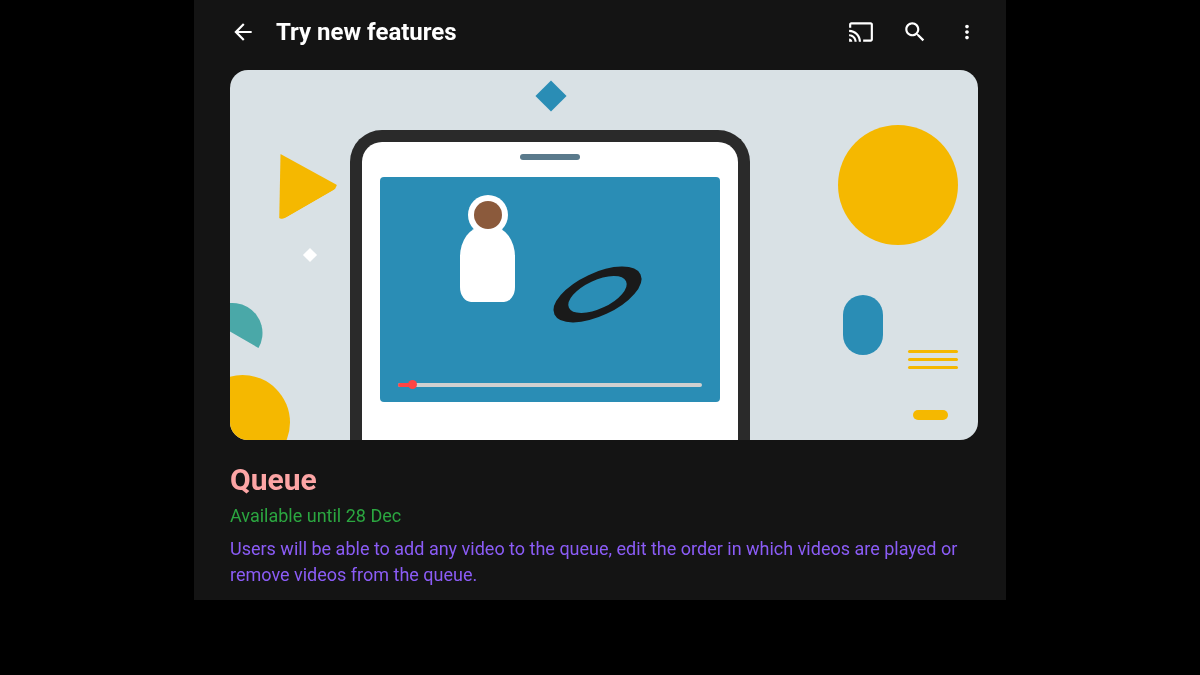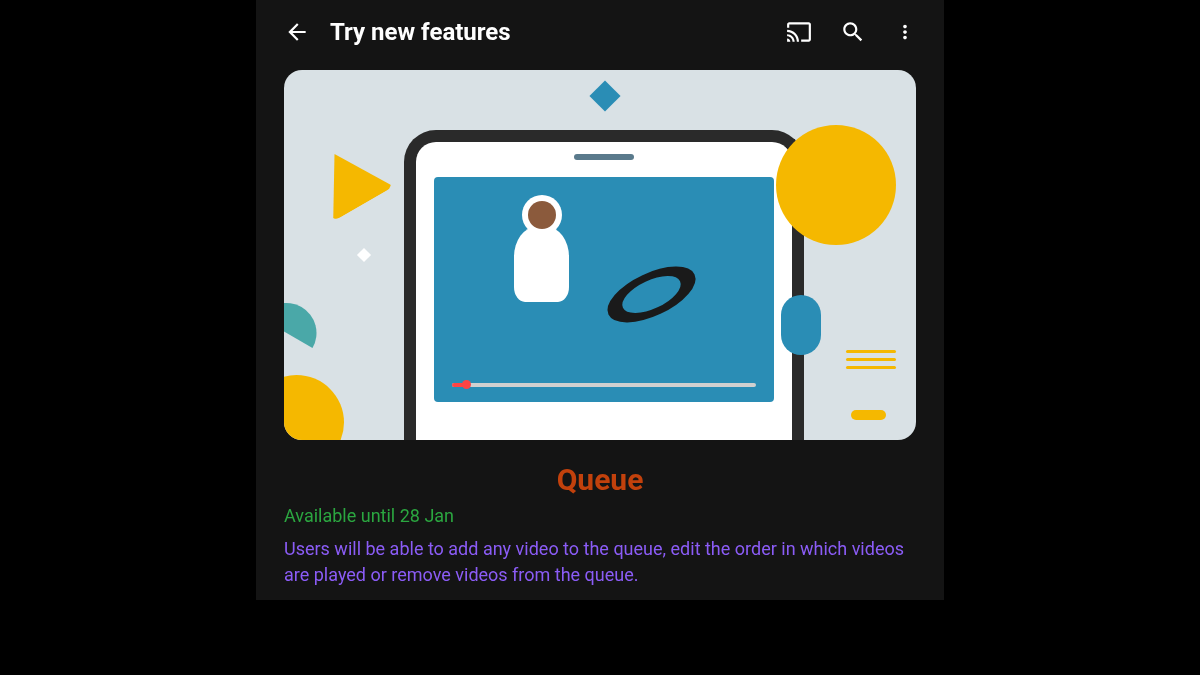--- a/index.html
+++ b/index.html
@@ -10,23 +10,23 @@
     body {
       width: 1200px;
       height: 675px;
       background: #000;
       font-family: Roboto, Arial, sans-serif;
       display: flex;
       justify-content: center;
       align-items: flex-start;
     }
     .container {
-      width: 688px;
+      width: 812px;
       background: #141414;
-      padding: 18px 28px 12px 28px;
+      padding: 18px 28px 12px 36px;
       margin-top: 0;
     }
     .header {
       display: flex;
       align-items: center;
       margin-bottom: 24px;
       gap: 20px;
     }
     .back-arrow {
       color: #fff;
@@ -241,25 +241,24 @@
       bottom: 20px;
       width: 35px;
       height: 10px;
       background: #f5b800;
       border-radius: 5px;
     }
     .card-content {
       padding-top: 22px;
     }
     .card-title {
-      color: #c2410c;
+      color: #fca5a5;
       font-size: 30px;
       font-weight: 700;
       margin-bottom: 8px;
-      text-align: center;
     }
     .card-availability {
       color: #2ba640;
       font-size: 18px;
       margin-bottom: 10px;
     }
     .card-description {
       color: #8b5cf6;
       font-size: 18px;
       line-height: 1.45;
@@ -324,17 +323,17 @@
       <div class="yarn-ball"></div>
       <div class="waves">
           <span></span>
           <span></span>
           <span></span>
         </div>
       <div class="yellow-dash"></div>
     </div>
     <div class="card-content">
       <div class="card-title">Queue</div>
-      <div class="card-availability">Available until 28 Jan</div>
+      <div class="card-availability">Available until 28 Dec</div>
       <div class="card-description">Users will be able to add any video to the queue, edit the order in which videos are played or remove videos from the queue.</div>
     </div>
   </div>
 </div>
 
 </body></html>

